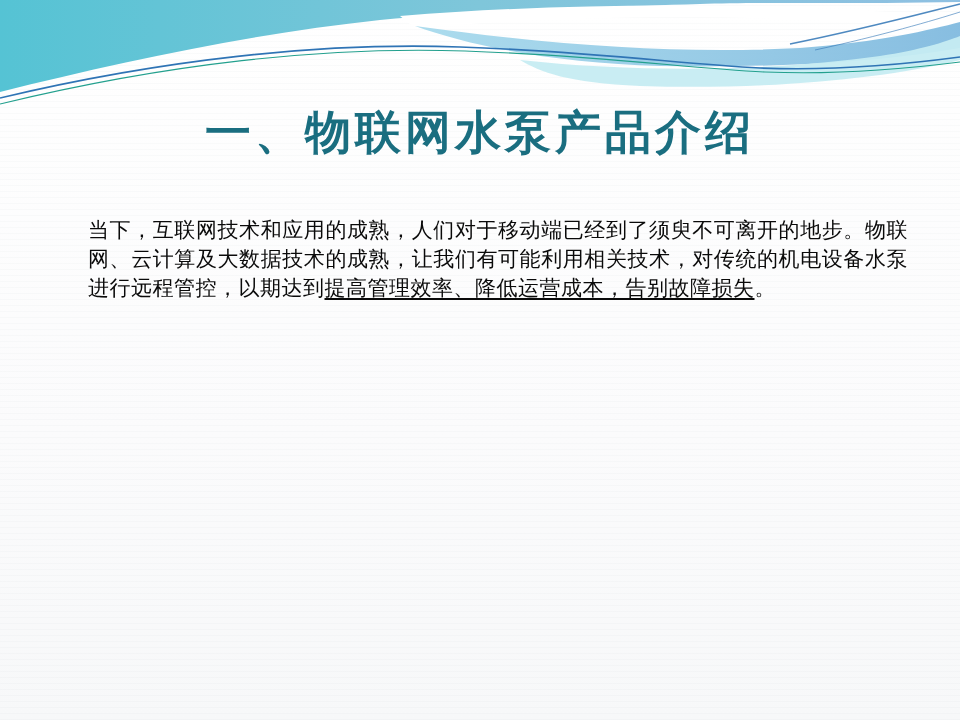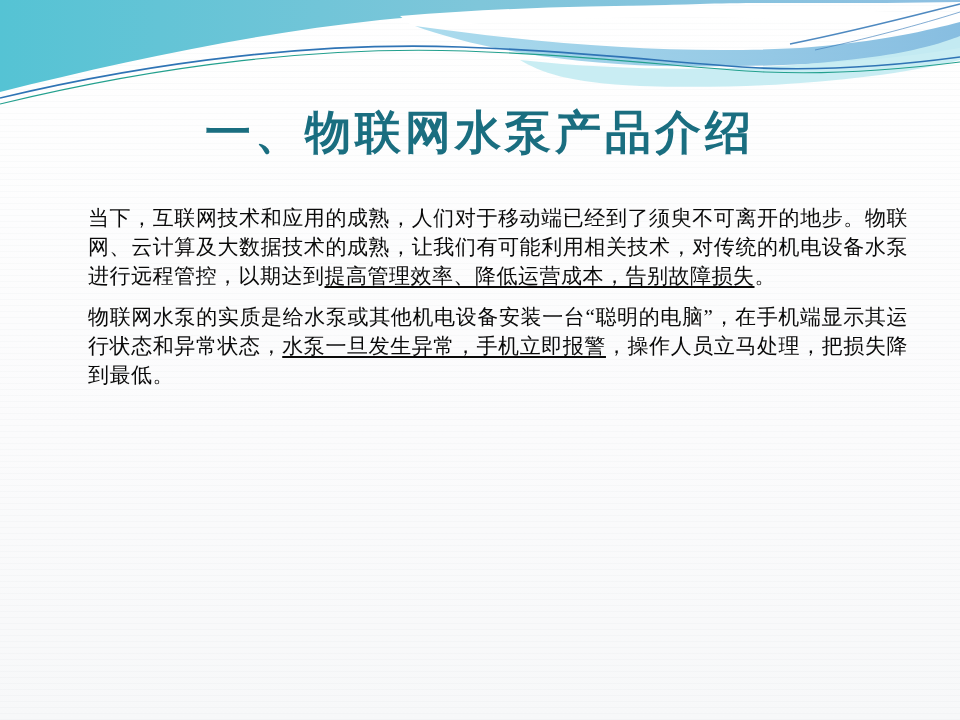--- a/index.html
+++ b/index.html
@@ -15,21 +15,21 @@
     position:absolute;top:102px;left:0;width:100%;margin:0;
     text-align:center;
     font-family:Liberation Sans, sans-serif;
     font-weight:bold;font-size:46px;letter-spacing:4px;
     color:var(--title_color,#1a6e80);
   }
   .slide-body{
     position:absolute;top:200px;left:88px;width:820px;
     font-size:21px;line-height:29px;color:#0a0a0a;letter-spacing:0.5px;
   }
-  .slide-body p{margin:4px 0 12px 0;text-align:justify;text-justify:inter-ideograph;}
+  .slide-body p{margin:16px 0 12px 0;text-align:justify;text-justify:inter-ideograph;}
   .u{text-decoration:underline;text-underline-offset:3px;text-decoration-thickness:1.5px;}
 </style>
 </head>
 <body>
 
 <div class="slide">
 
   <div class="header-wave">
     <svg width="960" height="200" viewBox="0 0 960 200" xmlns="http://www.w3.org/2000/svg">
       <defs>
@@ -57,16 +57,15 @@
 
       <path d="M0,98 C160,60 320,42 460,47 C600,52 680,64 760,68 C830,71 900,65 960,57" fill="none" stroke="var(--line_blue,#2f74b5)" stroke-width="1.6"></path>
       <path d="M0,104 C165,64 325,46 465,51 C605,56 685,68 765,72 C835,75 905,69 960,62" fill="none" stroke="var(--line_teal,#23a08e)" stroke-width="1.1"></path>
     </svg>
   </div>
 
   <h1 class="slide-title">一、物联网水泵产品介绍</h1>
 
   <div class="slide-body">
       <p><span>当下，互联网技术和应用的成熟，人们对于移动端已经到了须臾不可离开的地步。物联网、云计算及大数据技术的成熟，让我们有可能利用相关技术，对传统的机电设备水泵进行远程管控，以期达到</span><span class="u">提高管理效率、降低运营成本，告别故障损失</span><span>。</span></p>
-      <p><span>物联网水泵的实质是给水泵或其他机电设备安装一台“聪明的电脑”，在手机端显示其运行状态和异常状态，</span><span class="u">水泵一旦发生异常，手机立即报警</span><span>，操作人员立马处理，把损失降到最低。</span></p>
     </div>
 
 </div>
 
 </body></html>

